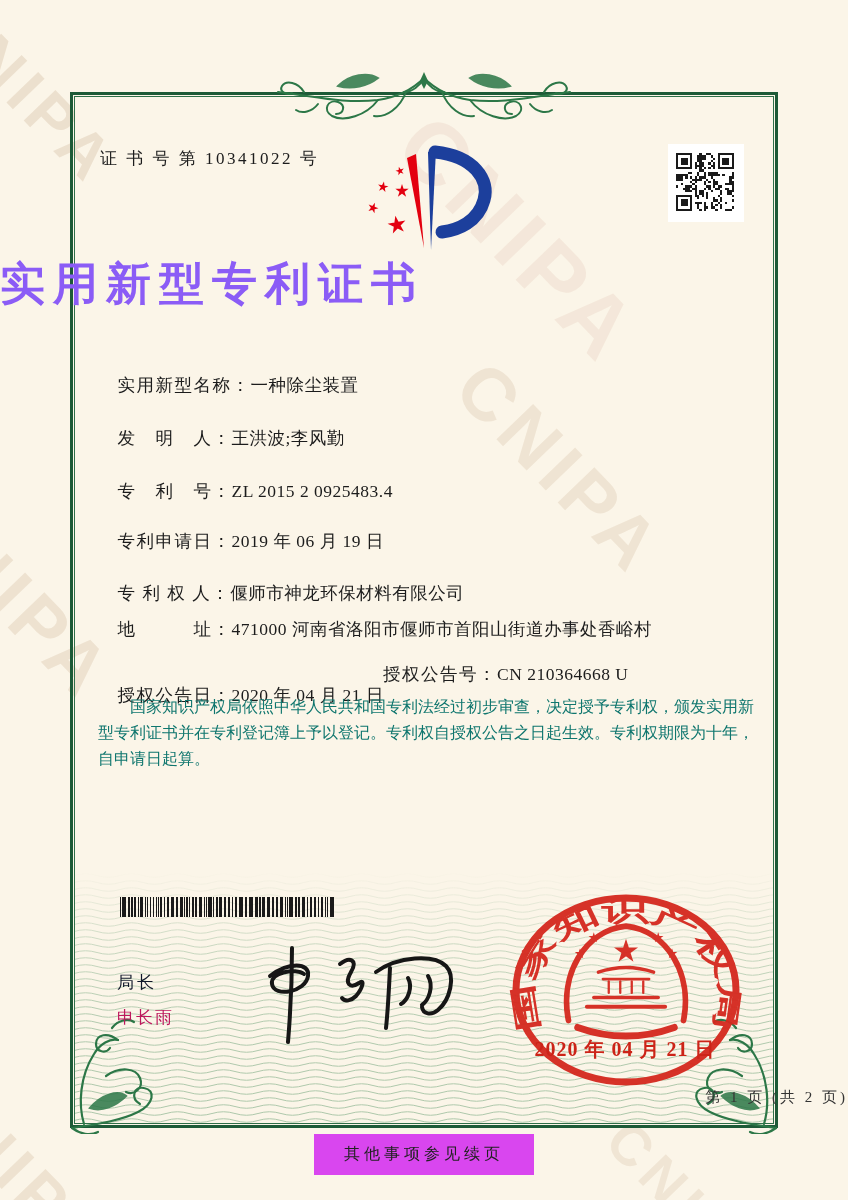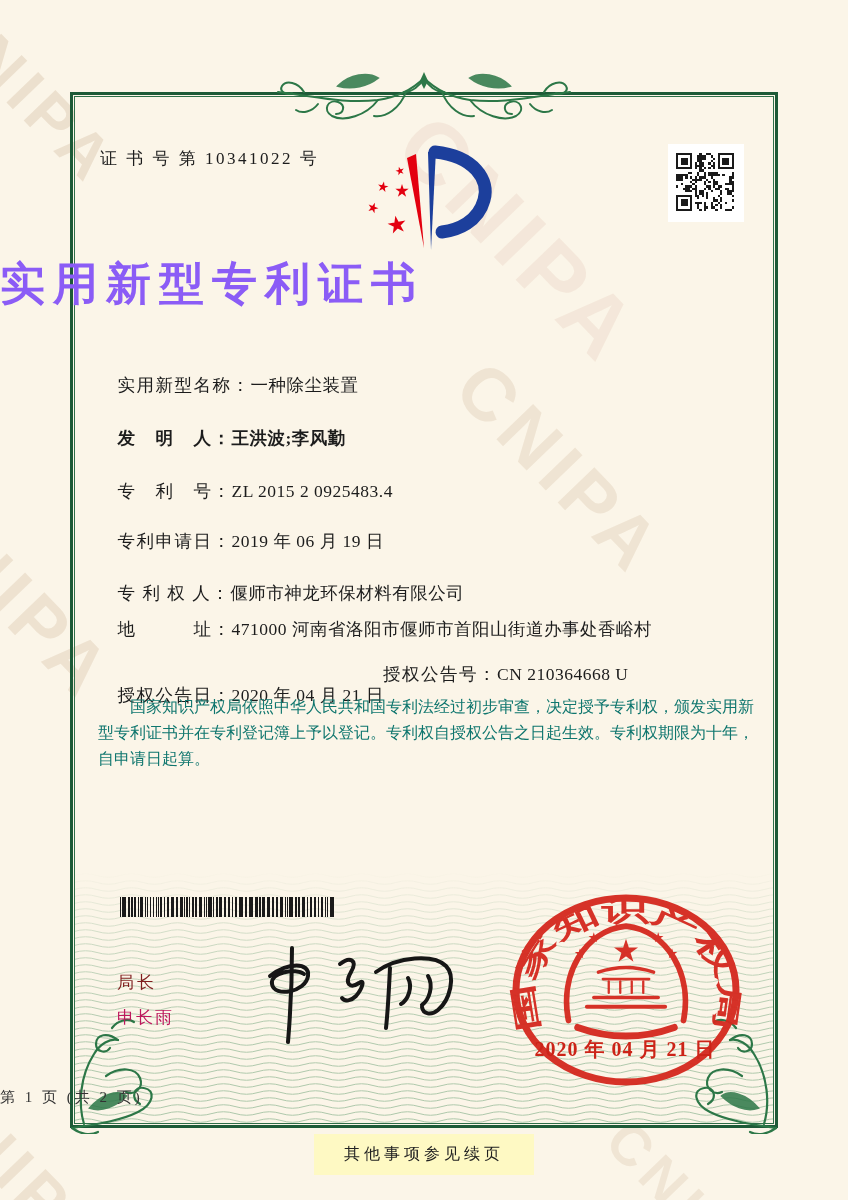--- a/index.html
+++ b/index.html
@@ -24,32 +24,32 @@
   .field-row .val{letter-spacing:0.5px;}
   .pair2{position:absolute;left:283px;top:0;}
   
   .body-text{position:absolute;left:98px;top:694px;width:656px;font-size:16px;line-height:26px;
              text-align:justify;color:#0f766e;}
   .body-text p{margin:0;text-indent:2em;}
   
   .barcode{position:absolute;left:120px;top:897px;width:218px;height:20px;}
   
   .director-title{position:absolute;left:117px;top:971px;font-family:"Liberation Sans","DejaVu Sans",sans-serif;
-                  font-size:17px;letter-spacing:3px;color:#7f1d1d;}
+                  font-size:17px;letter-spacing:3px;color:#0f172a;}
   .director-name{position:absolute;left:117px;top:1006px;font-family:"Liberation Sans","DejaVu Sans",sans-serif;
                  font-size:17px;letter-spacing:2px;color:#be185d;}
   .signature{position:absolute;left:248px;top:942px;width:210px;height:105px;}
   
   .seal{position:absolute;left:506px;top:878px;width:240px;height:224px;opacity:.95;}
   .seal-red{stroke:#d5281e;fill:#d5281e;}
   .seal-date{position:absolute;left:505px;top:1036px;width:240px;text-align:center;color:#cc2418;
              font-size:20px;letter-spacing:1px;font-weight:600;}
   
-  .page-info{position:absolute;left:0;top:1088px;width:100%;text-align:left;font-size:15px;letter-spacing:3px;color:#333;}
-  .cont-note{position:absolute;left:50%;top:1134px;transform:translateX(-50%);background:#fef9c3;
+  .page-info{position:absolute;left:0;top:1088px;width:100%;text-align:right;font-size:15px;letter-spacing:3px;color:#333;}
+  .cont-note{position:absolute;left:50%;top:1134px;transform:translateX(-50%);background:#d946ef;
              padding:10px 30px;font-size:16px;letter-spacing:4px;color:#222;}
   .ornament{position:absolute;pointer-events:none;}
   .flip-x{transform:scaleX(-1);}
   svg{display:block;}
 </style>
 </head>
 <body>
 
 <div class="page">
 
@@ -422,21 +422,21 @@
         <rect x="22" y="24" width="1" height="1" fill="#1a1a1a"></rect>
         <rect x="23" y="24" width="1" height="1" fill="#1a1a1a"></rect>
       </svg>
   </div>
 
   <div class="title">实用新型专利证书</div>
 
   <div class="field-row" style="top:352px;">
     <span class="lbl">实用新型名称：</span><span class="val">一种除尘装置</span>
   </div>
-  <div class="field-row" style="top:405px;font-weight:bold;">
+  <div class="field-row" style="top:405px;">
     <span class="lbl">发　明　人：</span><span class="val">王洪波;李风勤</span>
   </div>
   <div class="field-row" style="top:458px;">
     <span class="lbl">专　利　号：</span><span class="val">ZL 2015 2 0925483.4</span>
   </div>
   <div class="field-row" style="top:508px;">
     <span class="lbl">专利申请日：</span><span class="val">2019 年 06 月 19 日</span>
   </div>
   <div class="field-row" style="top:560px;">
     <span class="lbl">专 利 权 人：</span><span class="val">偃师市神龙环保材料有限公司</span>

